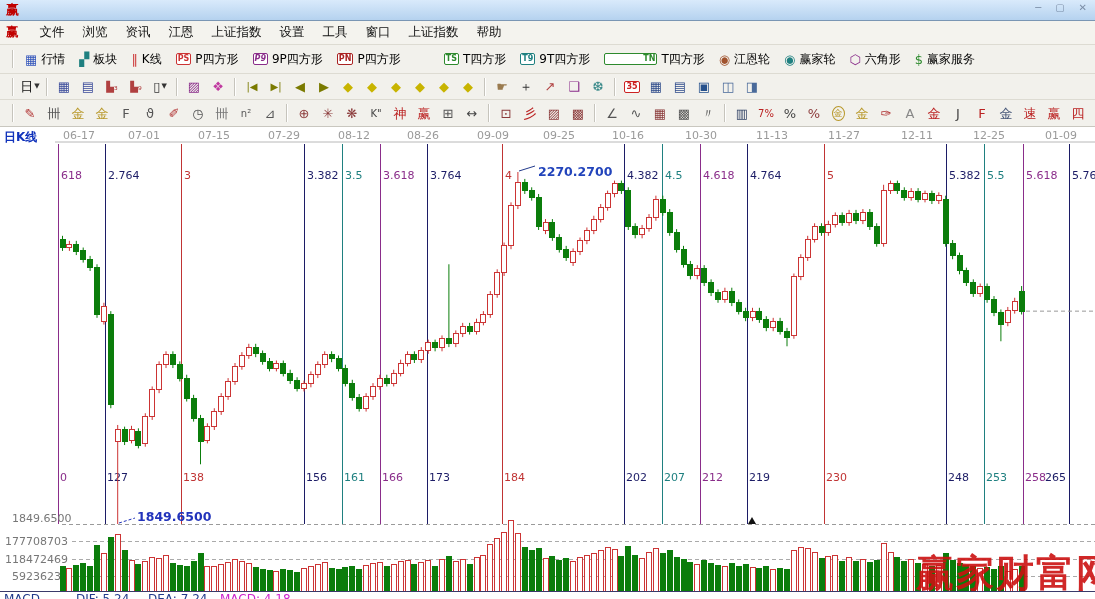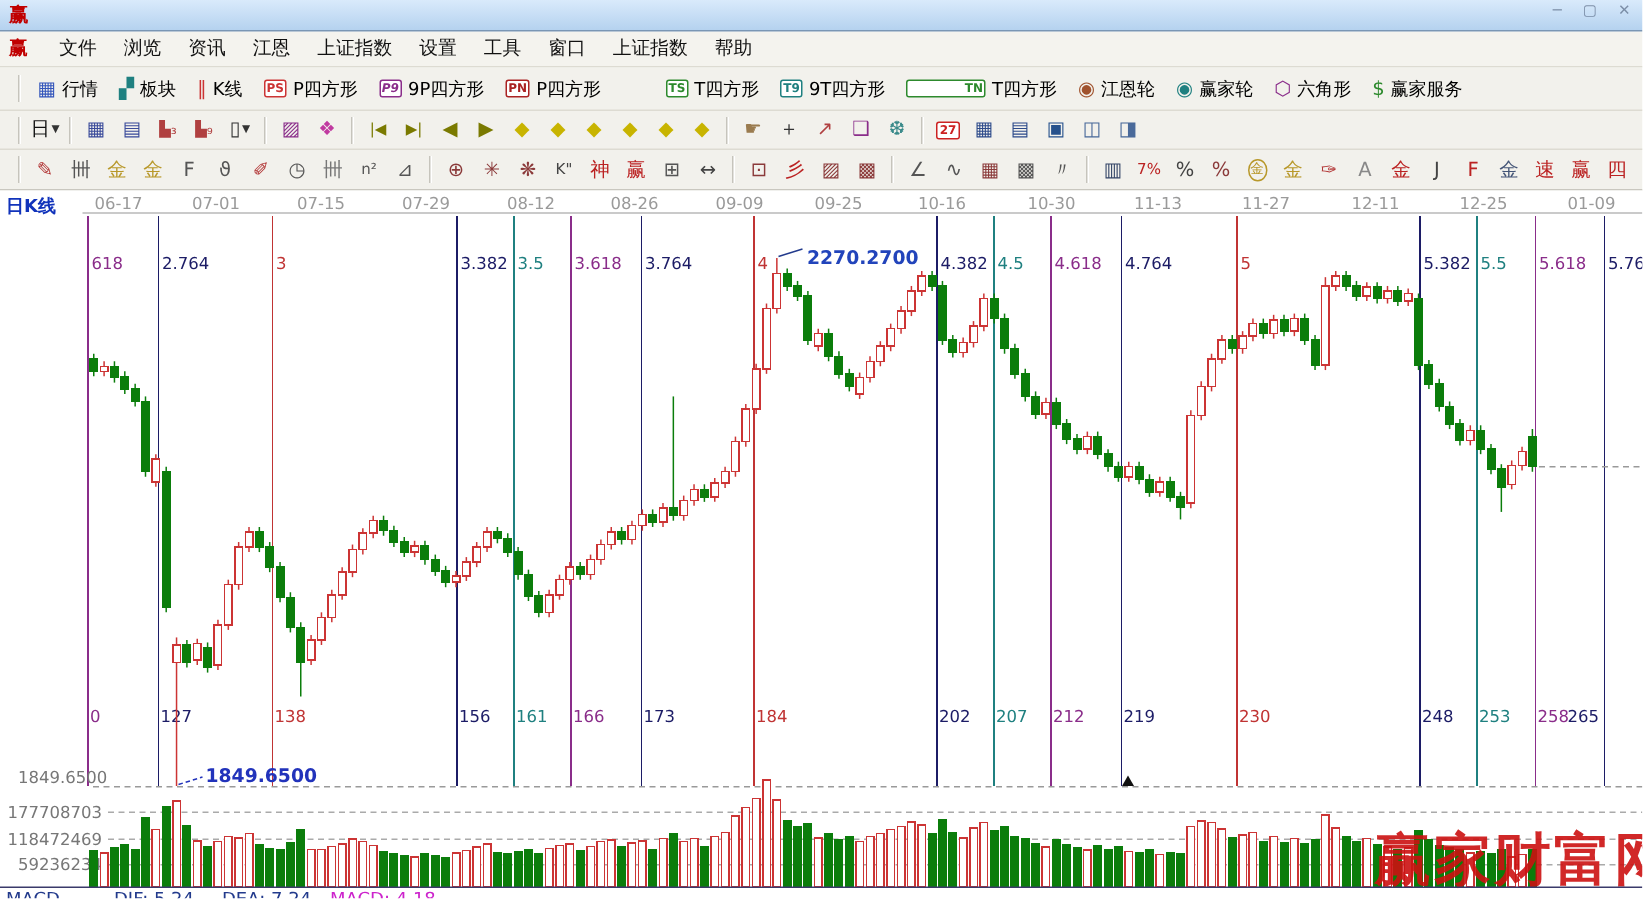--- a/index.html
+++ b/index.html
@@ -188,21 +188,21 @@
         <span style="color: rgb(176, 64, 64);">↗</span>
       </span>
       <span class="tbtn">
         <span style="color: rgb(138, 45, 138);">❑</span>
       </span>
       <span class="tbtn">
         <span style="color: rgb(58, 138, 138);">❆</span>
       </span>
       <span class="tsep"></span>
       <span class="tbtn">
-        <span class="badge" style="border-color: rgb(204, 34, 34); color: rgb(204, 34, 34);">27</span>
+        <span class="badge" style="border-color: rgb(204, 34, 34); color: rgb(204, 34, 34);">35</span>
       </span>
       <span class="tbtn">
         <span style="color: rgb(45, 74, 138);">▦</span>
       </span>
       <span class="tbtn">
         <span style="color: rgb(45, 74, 138);">▤</span>
       </span>
       <span class="tbtn">
         <span style="color: rgb(38, 81, 140);">▣</span>
       </span>

